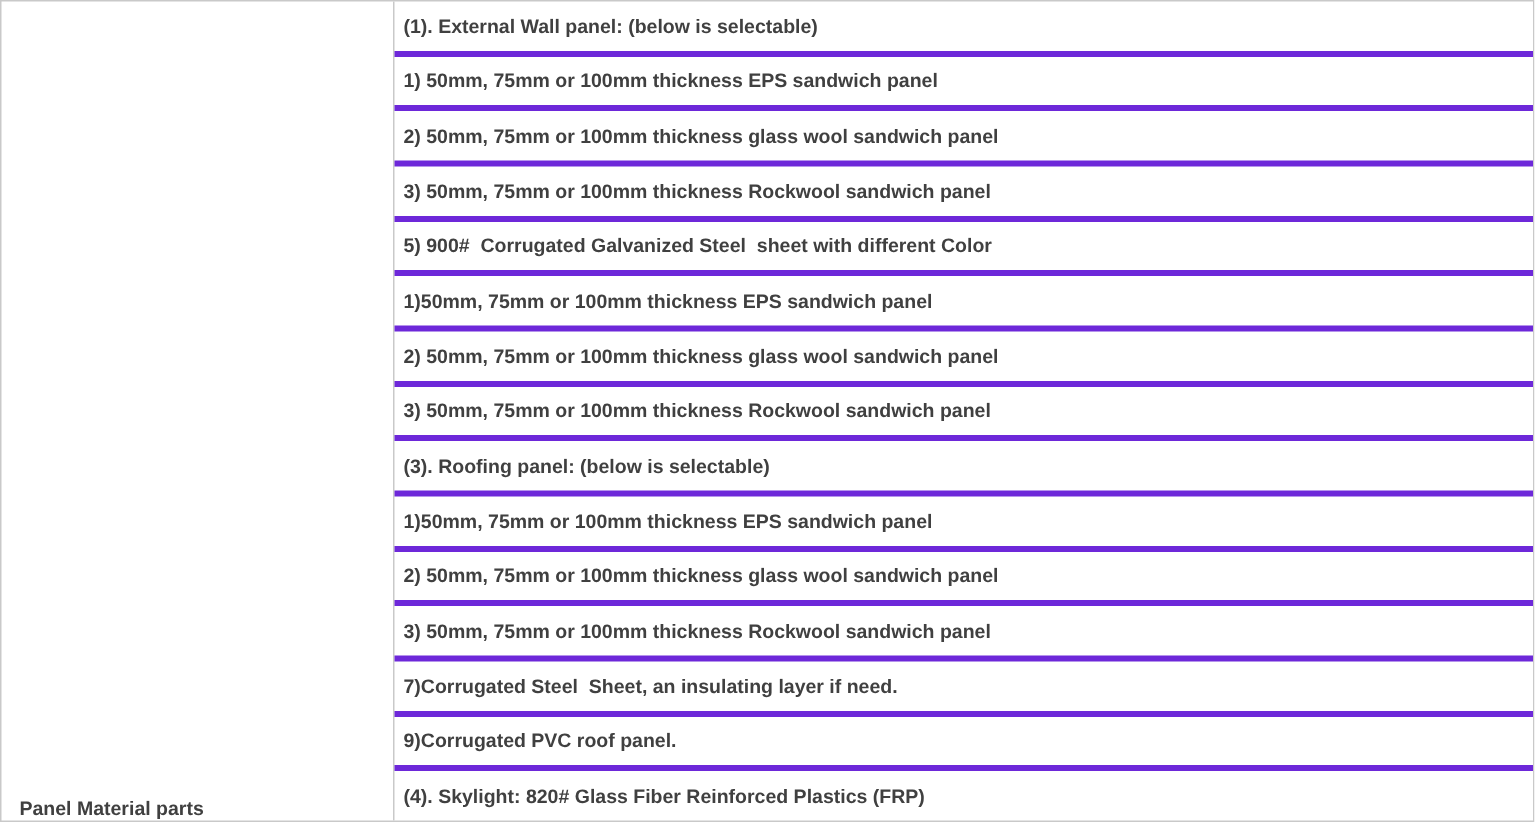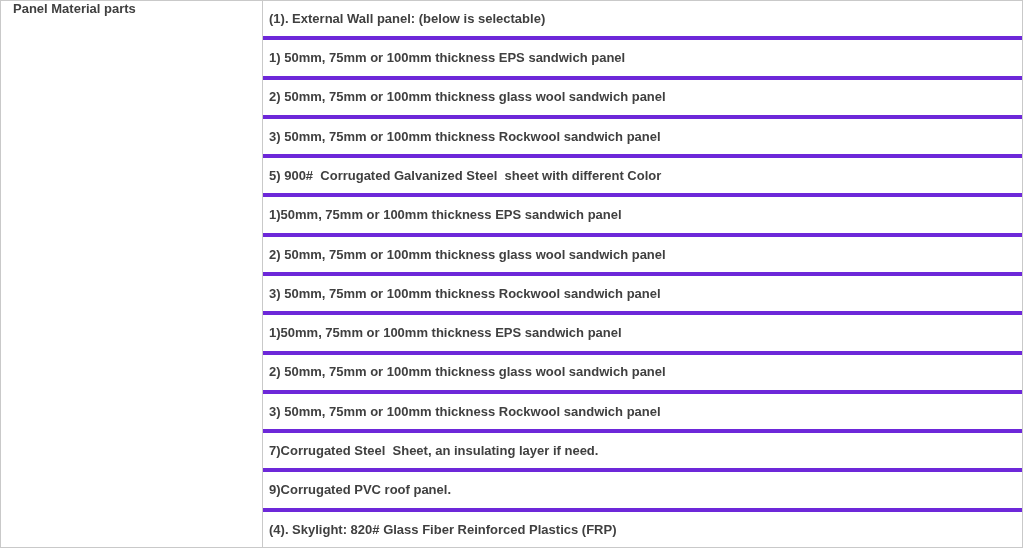--- a/index.html
+++ b/index.html
@@ -17,21 +17,21 @@
     background: #ffffff;
     color: #404040;
     font-size: 13px;
   }
   .header-cell {
     box-sizing: border-box;
     width: 262px;
     flex: 0 0 262px;
     border-right: 1px solid #c9c9c9;
     display: flex;
-    align-items: flex-start;
+    align-items: flex-end;
     padding-left: 12px;
   }
   .rows-col {
     flex: 1 1 auto;
     display: flex;
     flex-direction: column;
   }
   .row {
     flex: 1 1 0;
     display: flex;
@@ -74,20 +74,23 @@
       <div class="row">
         <span class="cell-text">1)50mm, 75mm or 100mm thickness EPS sandwich panel</span>
       </div>
       <div class="row">
         <span class="cell-text">2) 50mm, 75mm or 100mm thickness glass wool sandwich panel</span>
       </div>
       <div class="row">
         <span class="cell-text">3) 50mm, 75mm or 100mm thickness Rockwool sandwich panel</span>
       </div>
       <div class="row">
+        <span class="cell-text">(3). Roofing panel: (below is selectable)</span>
+      </div>
+      <div class="row">
         <span class="cell-text">1)50mm, 75mm or 100mm thickness EPS sandwich panel</span>
       </div>
       <div class="row">
         <span class="cell-text">2) 50mm, 75mm or 100mm thickness glass wool sandwich panel</span>
       </div>
       <div class="row">
         <span class="cell-text">3) 50mm, 75mm or 100mm thickness Rockwool sandwich panel</span>
       </div>
       <div class="row">
         <span class="cell-text">7)Corrugated Steel  Sheet, an insulating layer if need.</span>

